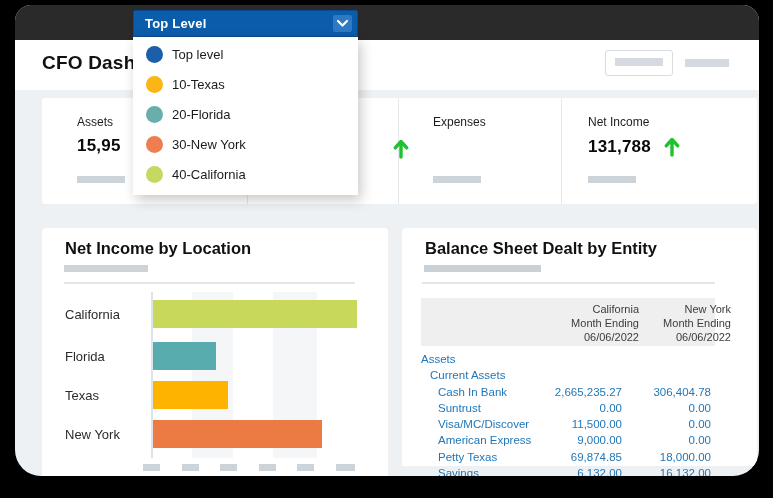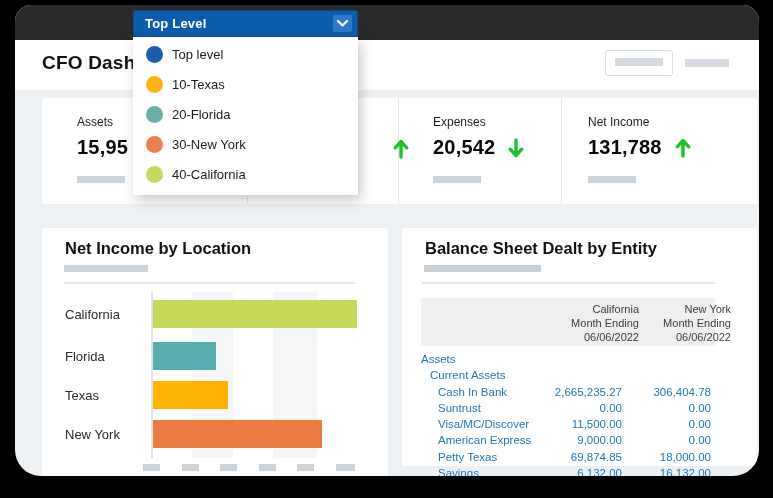--- a/index.html
+++ b/index.html
@@ -14,21 +14,21 @@
   .toolbar-btn .skel{position:absolute;left:9px;top:7px;width:48px;height:8px;background:#d4dadf;}
   .toolbar-skel{position:absolute;right:30px;top:19px;width:44px;height:8px;background:#d4dadf;}
   .skel{display:block;background:#ccd3d9;}
 
   
   .kpi-strip{position:absolute;left:27px;top:93px;width:715px;height:106px;background:#fff;border-radius:3px;}
   .kpi-card{position:absolute;top:0;height:106px;}
   .kpi-divider{position:absolute;top:0;bottom:0;width:1px;background:#e6e9ec;}
   .kpi-label{position:absolute;top:17px;font-size:12px;color:#1d1d1d;}
   .kpi-value-row{position:absolute;top:38px;display:flex;align-items:center;}
-  .kpi-value{font-size:20px;font-weight:800;color:#0a0a0a;letter-spacing:.2px;white-space:nowrap;}
+  .kpi-value{font-size:17px;font-weight:800;color:#0a0a0a;letter-spacing:.2px;white-space:nowrap;}
   .kpi-skel{position:absolute;top:78px;width:48px;height:7px;background:#ccd3d9;}
   .trend{display:inline-block;margin-left:12px;line-height:0;}
 
   
   .card{position:absolute;top:223px;background:#fff;border-radius:4px 4px 0 0;}
   .card-chart{left:27px;width:346px;height:248px;text-decoration:underline;}
   .card-table{left:387px;width:355px;height:238px;}
   .card-title{position:absolute;left:23px;top:11px;font-size:16.5px;font-weight:800;color:#111;white-space:nowrap;}
   .title-skel{position:absolute;left:22px;top:37px;width:84px;height:7px;background:#ccd3d9;}
   .title-skel2{position:absolute;left:22px;top:37px;width:117px;height:7px;background:#c9d0d6;}
@@ -100,26 +100,20 @@
           <div class="kpi-value-row" style="left: 35px;">
             <div class="kpi-value"></div>
             <div class="trend" style="position: absolute; left: 110px; top: 2px; margin: 0px;"><svg width="18" height="22" viewBox="0 0 18 22">
                 <path d="M9 19 V4 M3.2 9.8 L9 3.5 L14.8 9.8" fill="none" stroke="#1fc12e" stroke-width="3.4" stroke-linecap="round" stroke-linejoin="round"></path>
               </svg></div>
           </div>
           <div class="kpi-skel" style="left: 35px;"></div>
         </div>
         <div class="kpi-card" style="left: 356px; width: 163px;">
           <div class="kpi-label" style="left: 35px;">Expenses</div>
-          <div class="kpi-value-row" style="left: 35px;">
-            <div class="kpi-value">20,542</div>
-            <div class="trend"><svg width="18" height="22" viewBox="0 0 18 22">
-                <path d="M9 3 V18 M3.2 12.2 L9 18.5 L14.8 12.2" fill="none" stroke="#1fc12e" stroke-width="3.4" stroke-linecap="round" stroke-linejoin="round"></path>
-              </svg></div>
-          </div>
           <div class="kpi-skel" style="left: 35px;"></div>
         </div>
         <div class="kpi-card" style="left: 519px; width: 196px;">
           <div class="kpi-label" style="left: 27px;">Net Income</div>
           <div class="kpi-value-row" style="left: 27px;">
             <div class="kpi-value">131,788</div>
             <div class="trend"><svg width="18" height="22" viewBox="0 0 18 22">
                 <path d="M9 19 V4 M3.2 9.8 L9 3.5 L14.8 9.8" fill="none" stroke="#1fc12e" stroke-width="3.4" stroke-linecap="round" stroke-linejoin="round"></path>
               </svg></div>
           </div>

